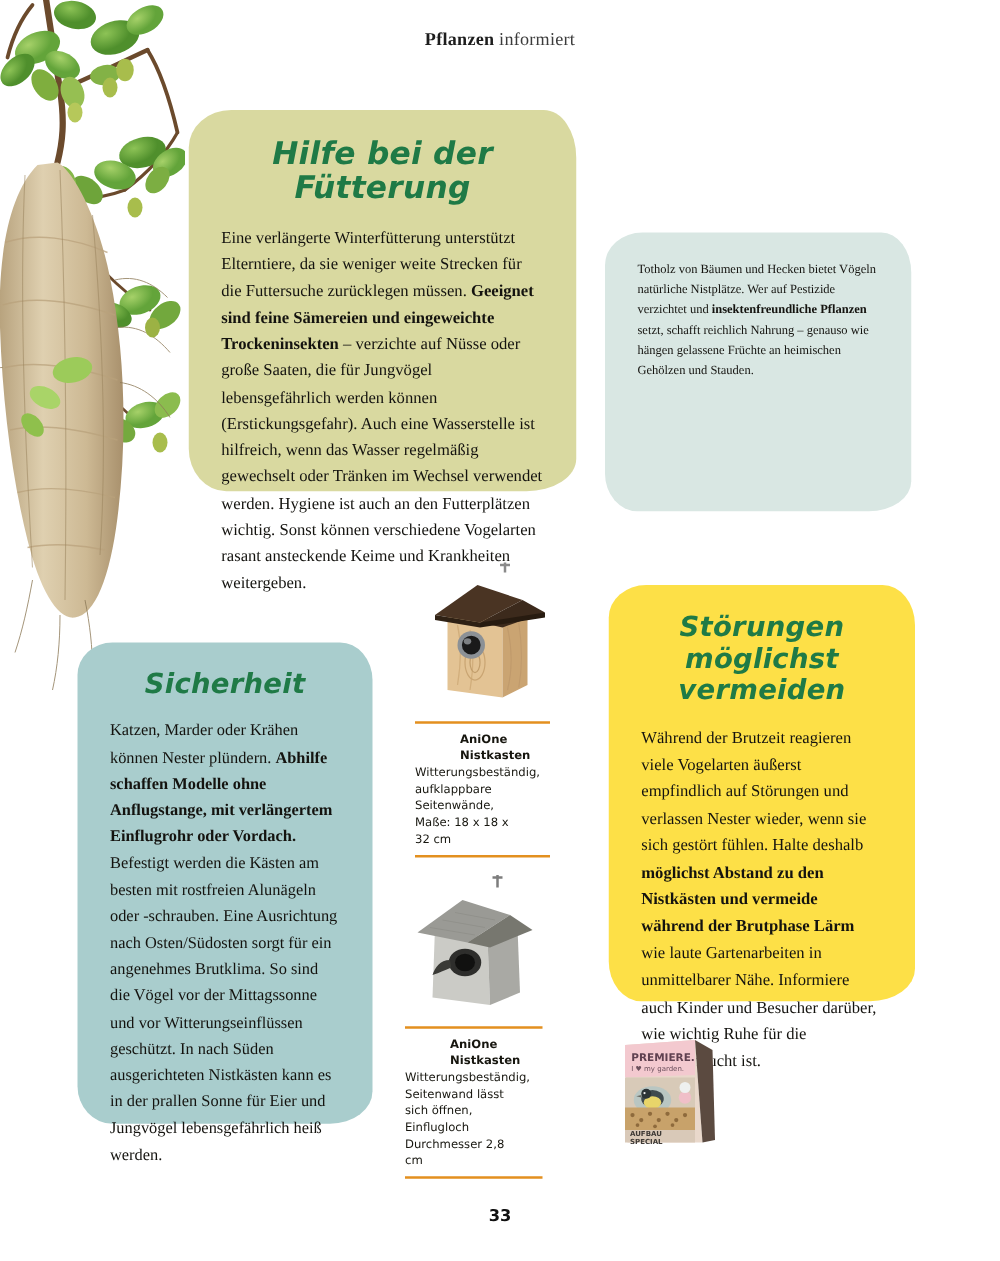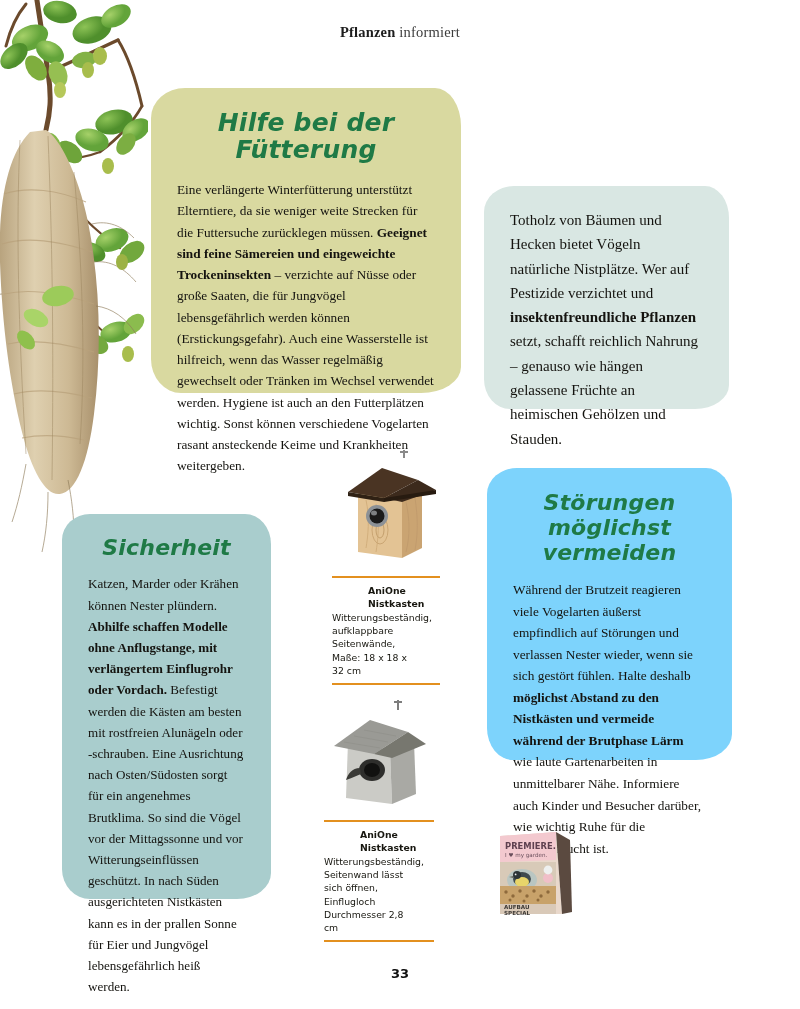--- a/index.html
+++ b/index.html
@@ -57,49 +57,49 @@
     border-radius: 34px 26px 40px 30px / 30px 38px 26px 34px;
   }
   .box-b { 
     left: 484px; top: 186px;
     width: 245px; height: 223px;
     background: #d9e7e3;
     border-radius: 30px 24px 34px 26px / 26px 32px 24px 30px;
   }
   .box-c { 
     left: 62px; top: 514px;
-    width: 209px; height: 385px;
+    width: 236px; height: 385px;
     background: #a9cdcd;
     border-radius: 28px 26px 34px 28px / 26px 30px 26px 30px;
   }
   .box-d { 
     left: 487px; top: 468px;
-    width: 245px; height: 292px;
-    background: #7dd3fc;
+    width: 245px; height: 333px;
+    background: #fde047;
     border-radius: 30px 26px 36px 26px / 26px 32px 26px 32px;
   }
 
   .box h2 {
     font-family: "DejaVu Sans", sans-serif;
     font-weight: bold;
     font-style: italic;
     color: #1f7a46;
     text-align: center;
     line-height: 1.06;
     letter-spacing: .2px;
     margin-bottom: 14px;
   }
   .box-a h2 { font-size: 25px; margin-bottom: 16px; }
   .box-b h2 { font-size: 22px; margin-bottom: 14px; }
   .box-c h2 { font-size: 22px; margin-bottom: 14px; }
   .box-d h2 { font-size: 22px; margin-bottom: 14px; line-height: 1.14; }
 
   .box p {
     font-family: "Liberation Serif", serif;
-    font-size: 15px;
+    font-size: 10px;
     line-height: 1.62;
     color: #14130f;
     text-align: left;
     hyphens: manual;
   }
   .box-a p { font-size: 13.3px; line-height: 1.60; }
   .box-c p { font-size: 13.1px; line-height: 1.62; }
   .box-d p { font-size: 13.3px; line-height: 1.62; }
 
   .box p b { font-weight: bold; }

